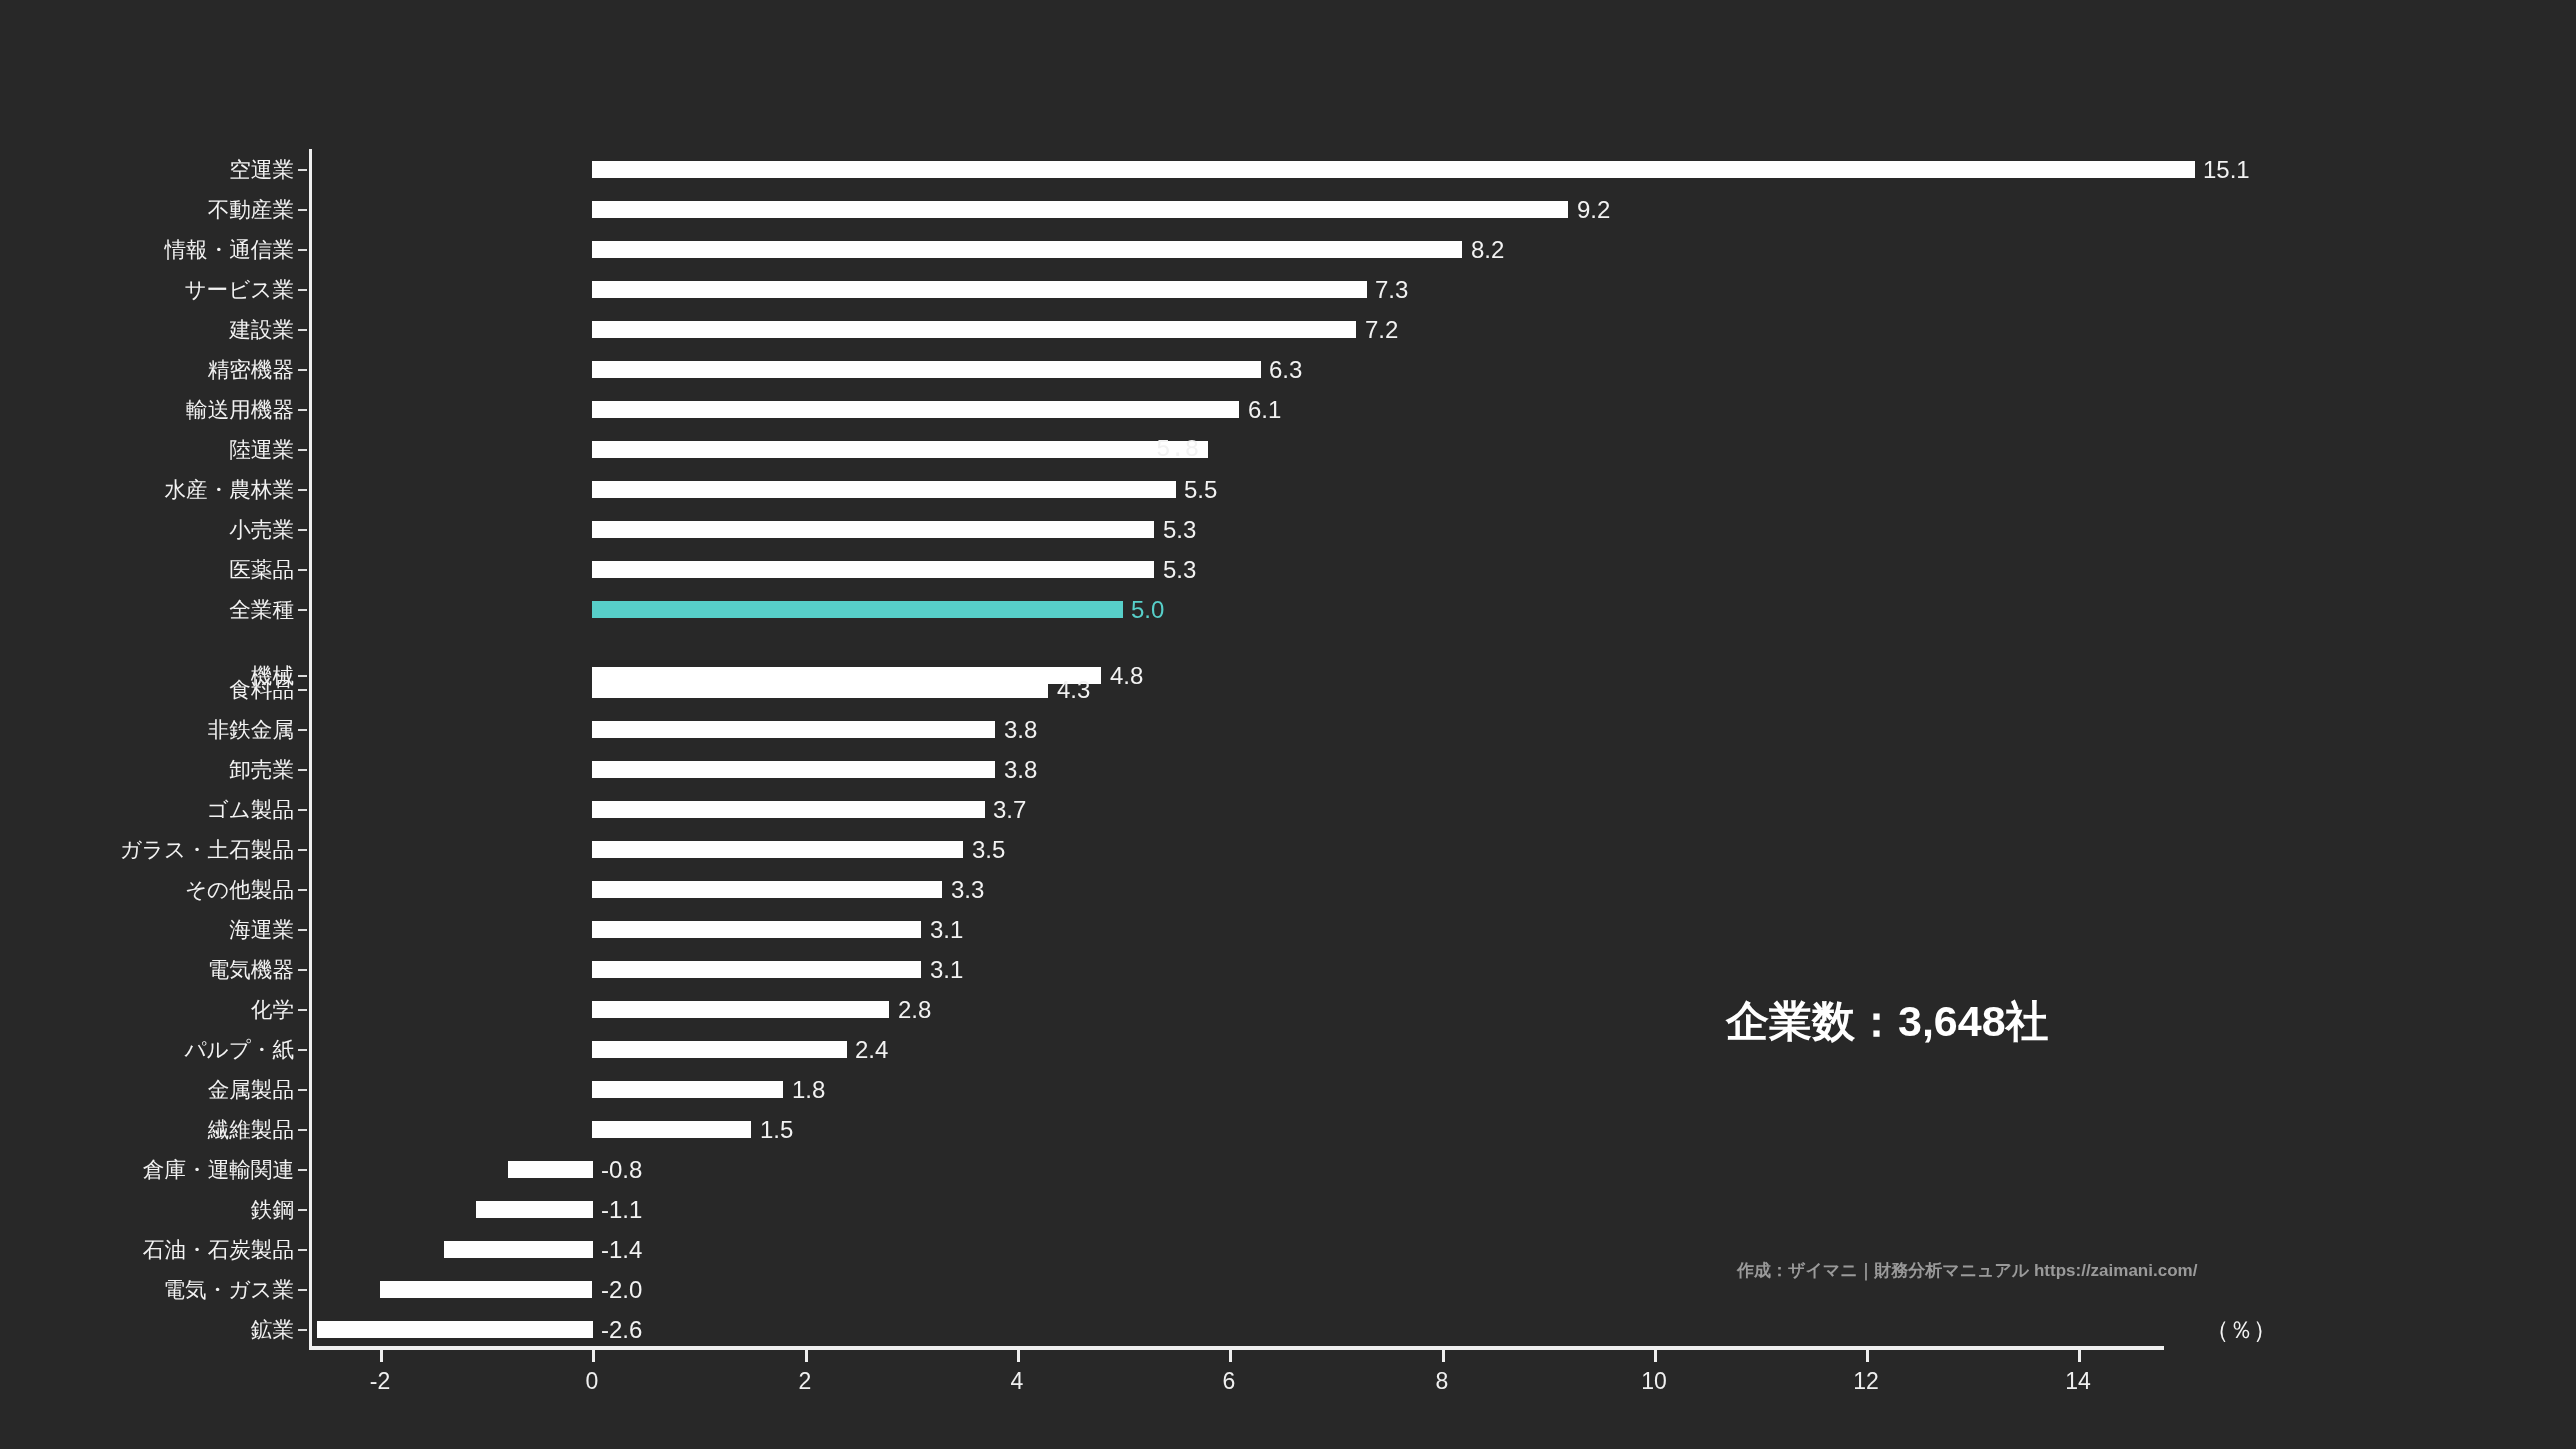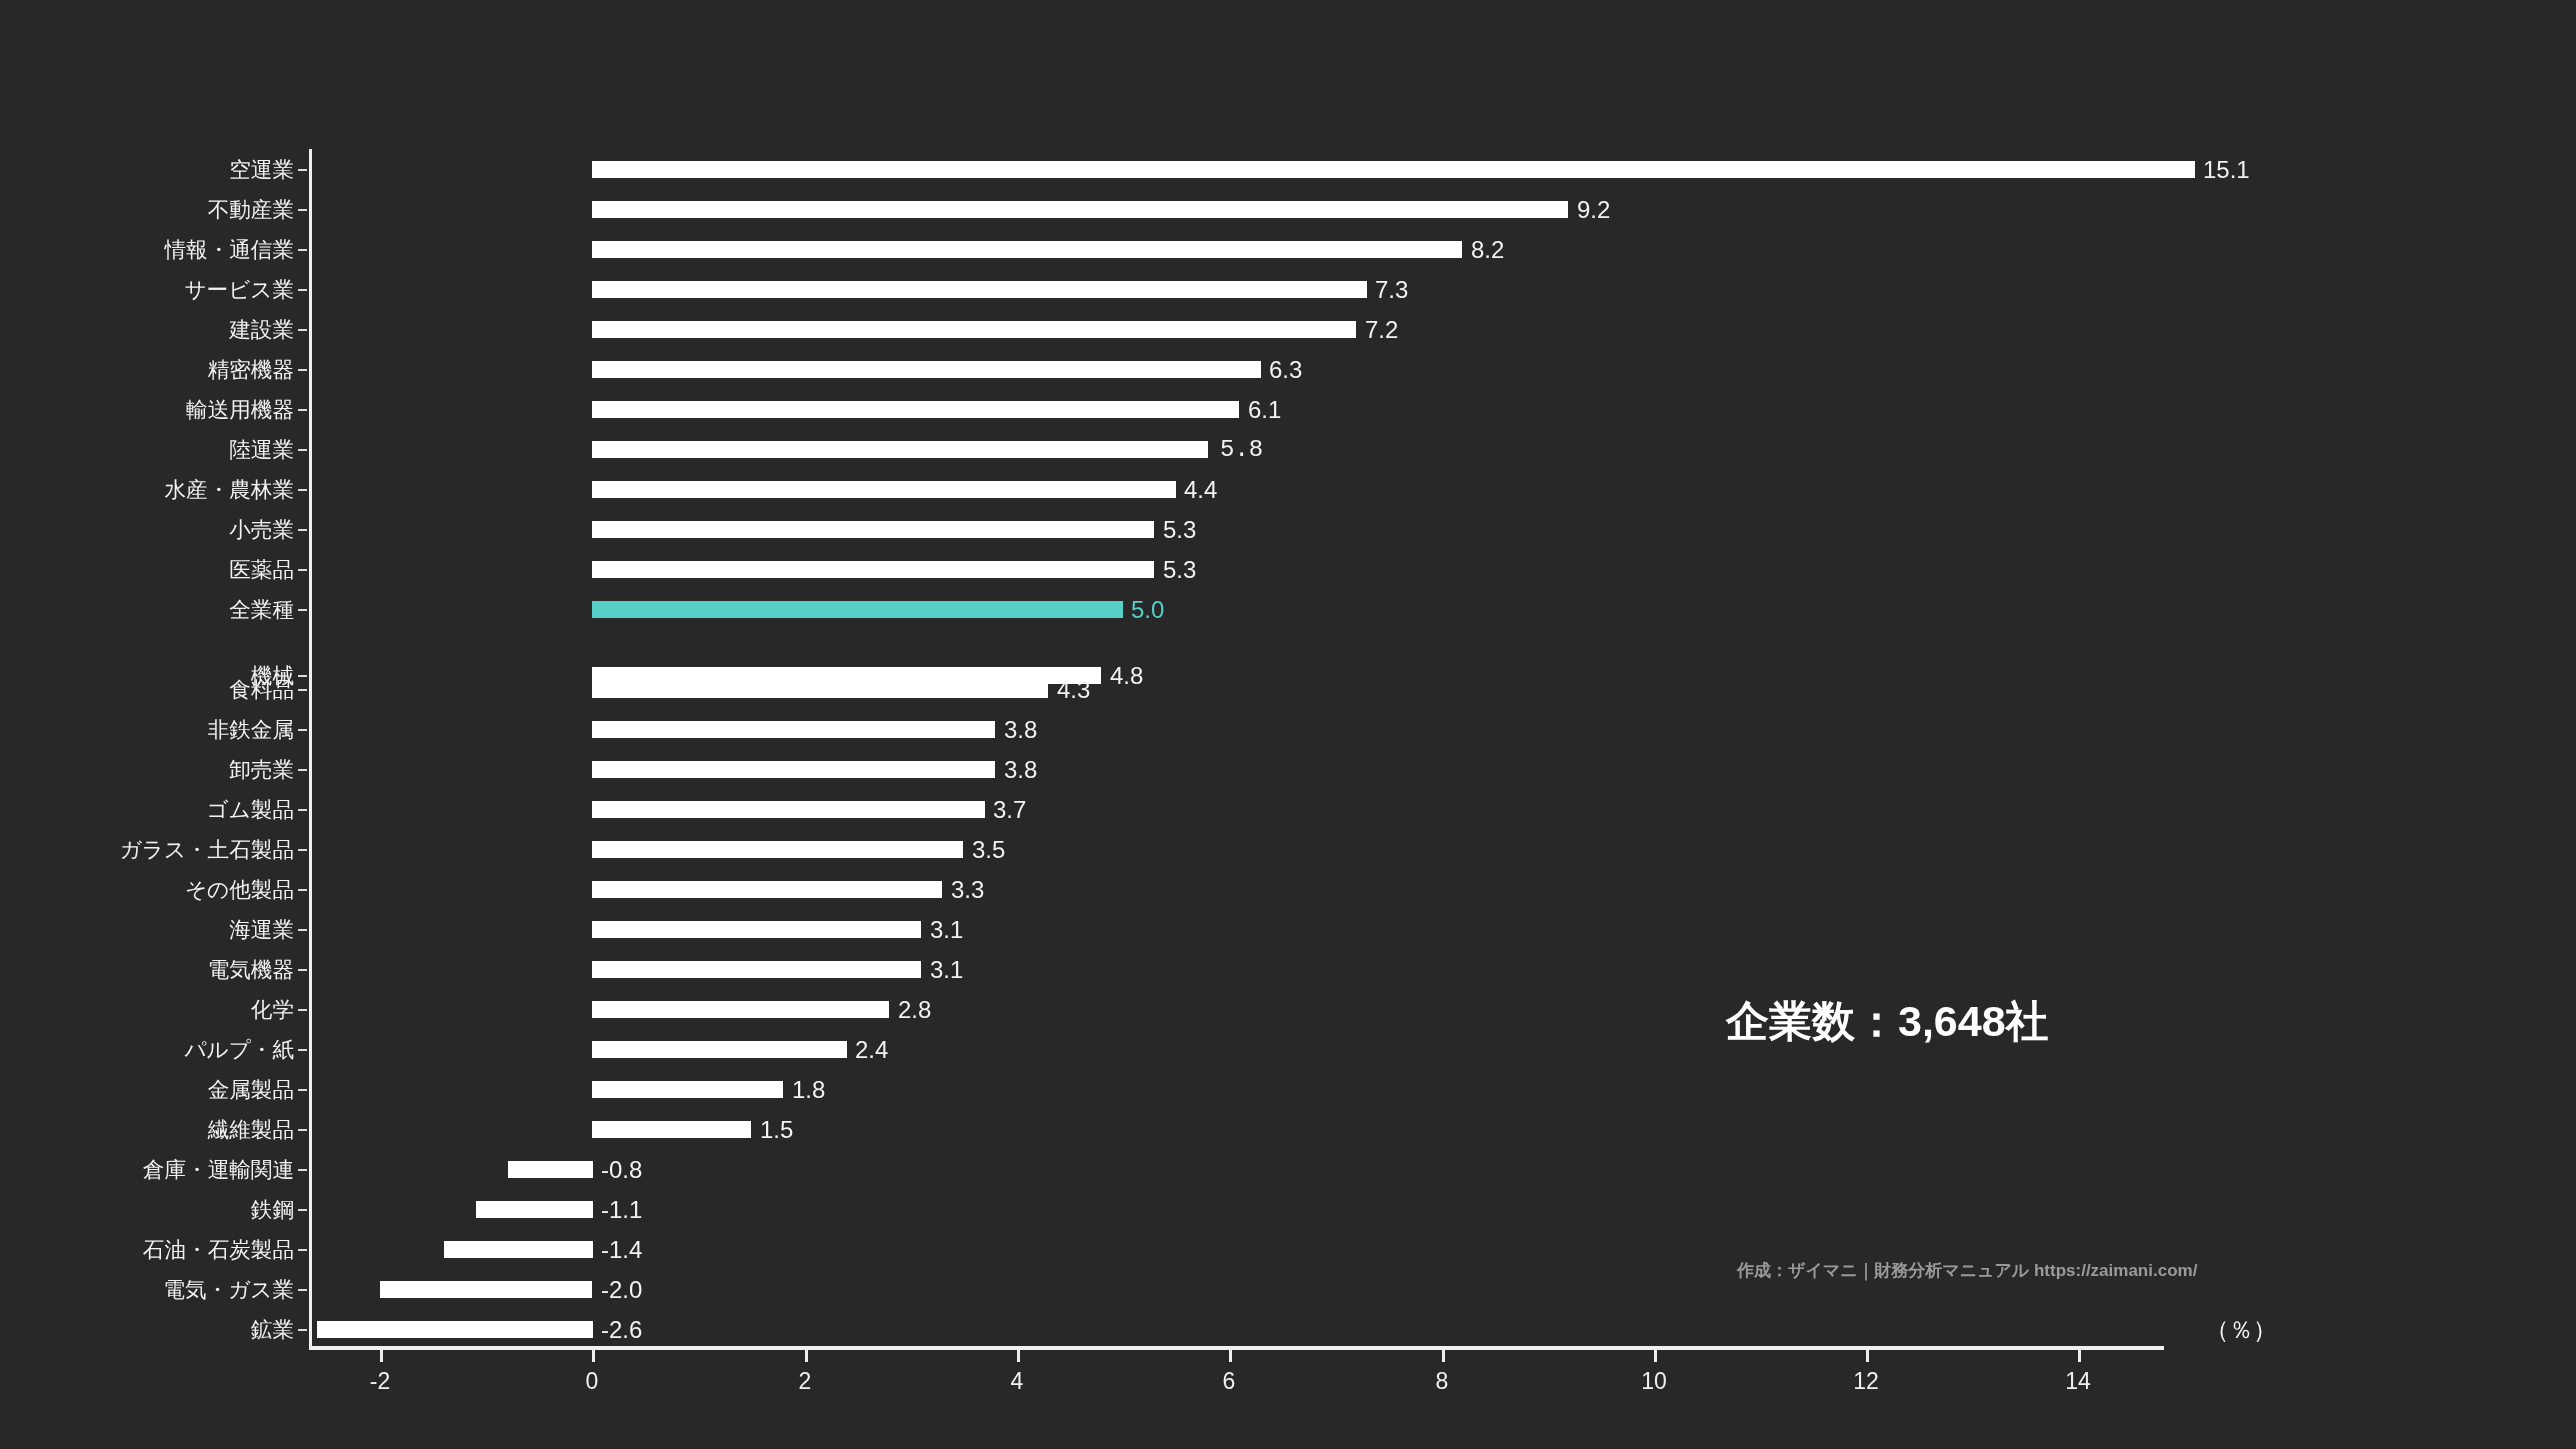--- a/index.html
+++ b/index.html
@@ -221,27 +221,27 @@
         <div class="row" style="top: 390px;">
           <div class="cat-label">輸送用機器</div>
           <div class="tick-mark"></div>
           <div class="bar" style="width: 647px; left: 592px;"></div>
           <div class="val-label" style="left: 1248px; text-align: center;">6.1</div>
         </div>
         <div class="row" style="top: 430px;">
           <div class="cat-label">陸運業</div>
           <div class="tick-mark"></div>
           <div class="bar" style="width: 616px; left: 592px;"></div>
-          <div class="val-label" style="left: 1220px; font-family: Liberation Mono, monospace;">5.8</div>
+          <div class="val-label" style="left: 1156px; font-family: Liberation Mono, monospace;">5.8</div>
         </div>
         <div class="row" style="top: 470px;">
           <div class="cat-label">水産・農林業</div>
           <div class="tick-mark"></div>
           <div class="bar" style="width: 584px; left: 592px;"></div>
-          <div class="val-label" style="left: 1184px;">4.4</div>
+          <div class="val-label" style="left: 1184px;">5.5</div>
         </div>
         <div class="row" style="top: 510px;">
           <div class="cat-label">小売業</div>
           <div class="tick-mark"></div>
           <div class="bar" style="width: 562px; left: 592px;"></div>
           <div class="val-label" style="left: 1163px;">5.3</div>
         </div>
         <div class="row" style="top: 550px;">
           <div class="cat-label">医薬品</div>
           <div class="tick-mark"></div>

